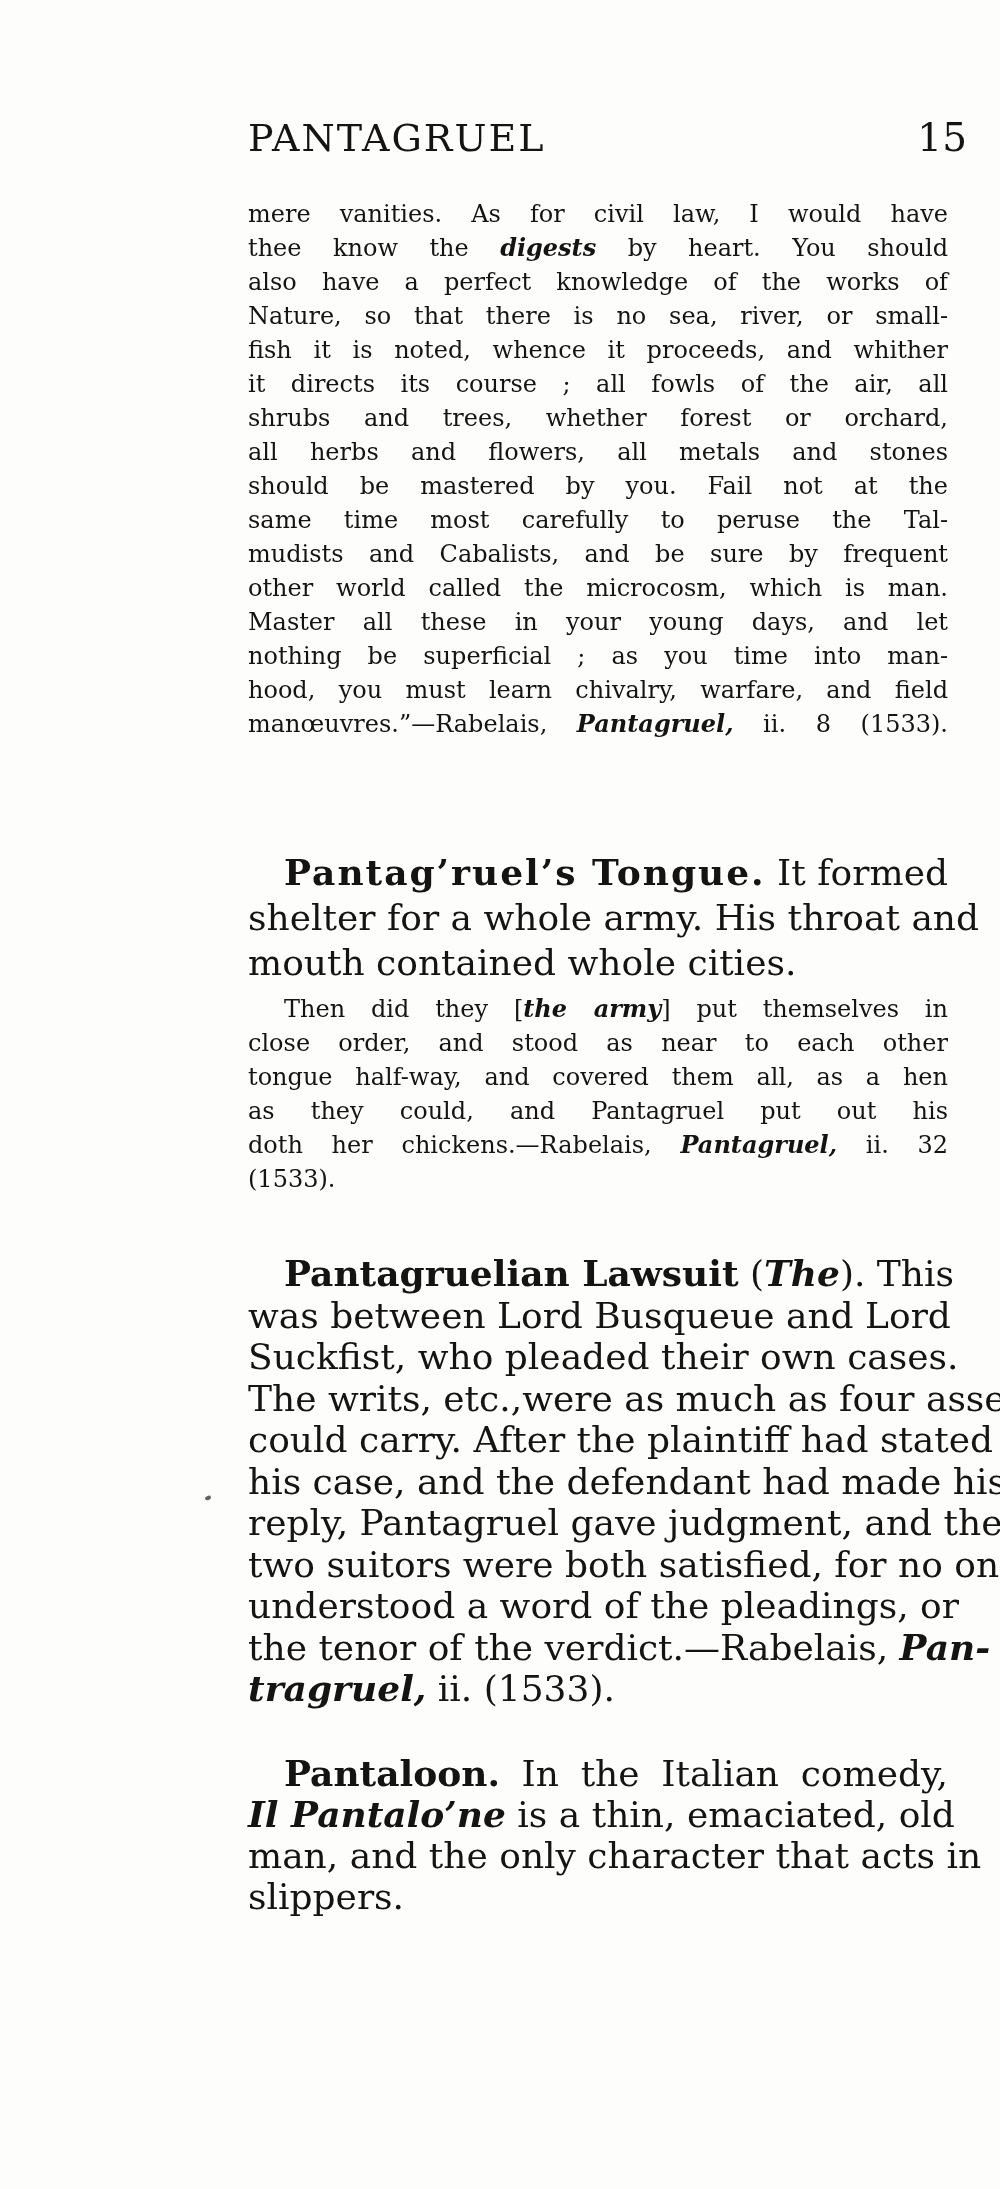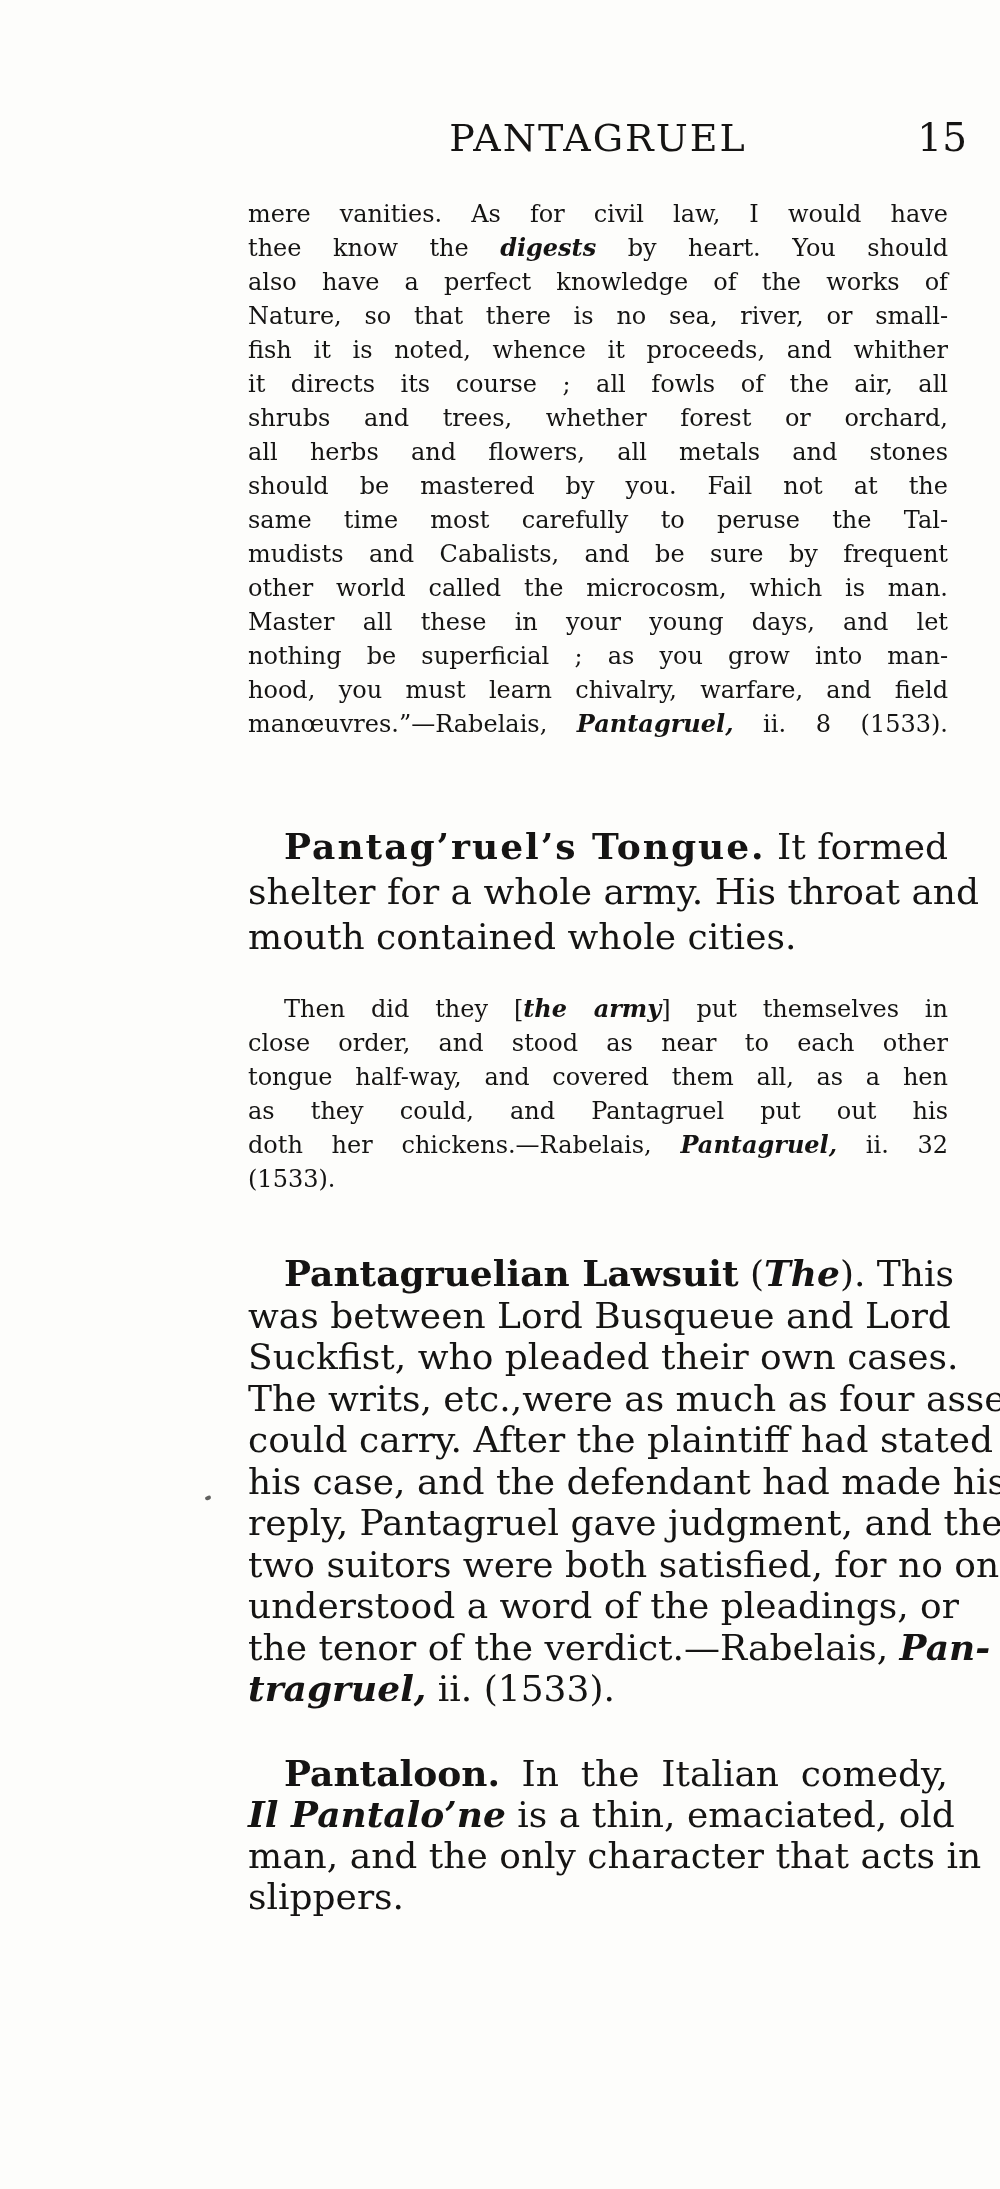--- a/index.html
+++ b/index.html
@@ -15,21 +15,21 @@
     color: #151413;
     font-family: "DejaVu Serif", "Liberation Serif", serif;
     overflow: hidden;
   }
   
   .head-title {
     position: absolute;
     top: 118px;
     left: 248px;
     width: 700px;
-    text-align: center;
+    text-align: left;
     font-size: 38px;
     line-height: 40px;
     letter-spacing: 2px;
     white-space: nowrap;
   }
   .page-num {
     position: absolute;
     top: 118px;
     right: 33px;
     font-size: 39px;
@@ -53,21 +53,21 @@
   }
   .no-just { text-align-last: left; }
   .ind-1 { padding-left: 13px; }
   .ind-2 { padding-left: 36px; }
   .ind-3 { padding-left: 160px; }
   .it { font-style: italic; font-weight: bold; }
   .bf { font-weight: bold; }
   .ls { letter-spacing: 0.055em; }
   
   [data-name="quote-rabelais-education"]   { top: 197px;  line-height: 34px; }
-  [data-name="entry-pantagruels-tongue"]   { top: 824px;  line-height: 45px; }
+  [data-name="entry-pantagruels-tongue"]   { top: 850px;  line-height: 45px; }
   [data-name="quote-pantagruels-tongue"]   { top: 992px;  line-height: 34px; }
   [data-name="entry-pantagruelian-lawsuit"]{ top: 1253px; line-height: 41.5px; }
   [data-name="entry-pantaloon"]            { top: 1753px; line-height: 41px; }
   [data-name="verse-as-you-like-it"]       { top: 1925px; line-height: 33.5px; }
   
   .artifact {
     position: absolute;
     left: 205px;
     top: 1496px;
     width: 6px;
@@ -92,21 +92,21 @@
         <div class="line ind-0" data-name="text-line">Nature, so that there is no sea, river, or small-</div>
         <div class="line ind-0" data-name="text-line">fish it is noted, whence it proceeds, and whither</div>
         <div class="line ind-0" data-name="text-line">it directs its course ;  all fowls of the air, all</div>
         <div class="line ind-0" data-name="text-line">shrubs and trees, whether forest or orchard,</div>
         <div class="line ind-0" data-name="text-line">all herbs and flowers, all metals and stones</div>
         <div class="line ind-0" data-name="text-line">should be mastered by you.  Fail not at the</div>
         <div class="line ind-0" data-name="text-line">same time most carefully to peruse the Tal-</div>
         <div class="line ind-0" data-name="text-line">mudists and Cabalists, and be sure by frequent</div>
         <div class="line ind-0" data-name="text-line">other world called the microcosm, which is man.</div>
         <div class="line ind-0" data-name="text-line">Master all these in your young days, and let</div>
-        <div class="line ind-0" data-name="text-line">nothing be superficial ; as you grow into man-</div>
+        <div class="line ind-0" data-name="text-line">nothing be superficial ; as you time into man-</div>
         <div class="line ind-0" data-name="text-line">hood, you must learn chivalry, warfare, and field</div>
         <div class="line ind-0" data-name="text-line">manœuvres.”—Rabelais, <span class="it" data-name="italic-text">Pantagruel,</span> ii. 8 (1533).</div>
       </div>
       <div class="block entry" data-name="entry-pantagruels-tongue">
         <div class="line ind-2" data-name="text-line"><span class="bf ls" data-name="headword">Pantag’ruel’s Tongue.</span>  It formed</div>
         <div class="line ind-0" data-name="text-line">shelter for a whole army.  His throat and</div>
         <div class="line ind-0 no-just" data-name="text-line">mouth contained whole cities.</div>
       </div>
       <div class="block quote" data-name="quote-pantagruels-tongue">
         <div class="line ind-2" data-name="text-line">Then did they [<span class="it" data-name="italic-text">the army</span>] put themselves in</div>

